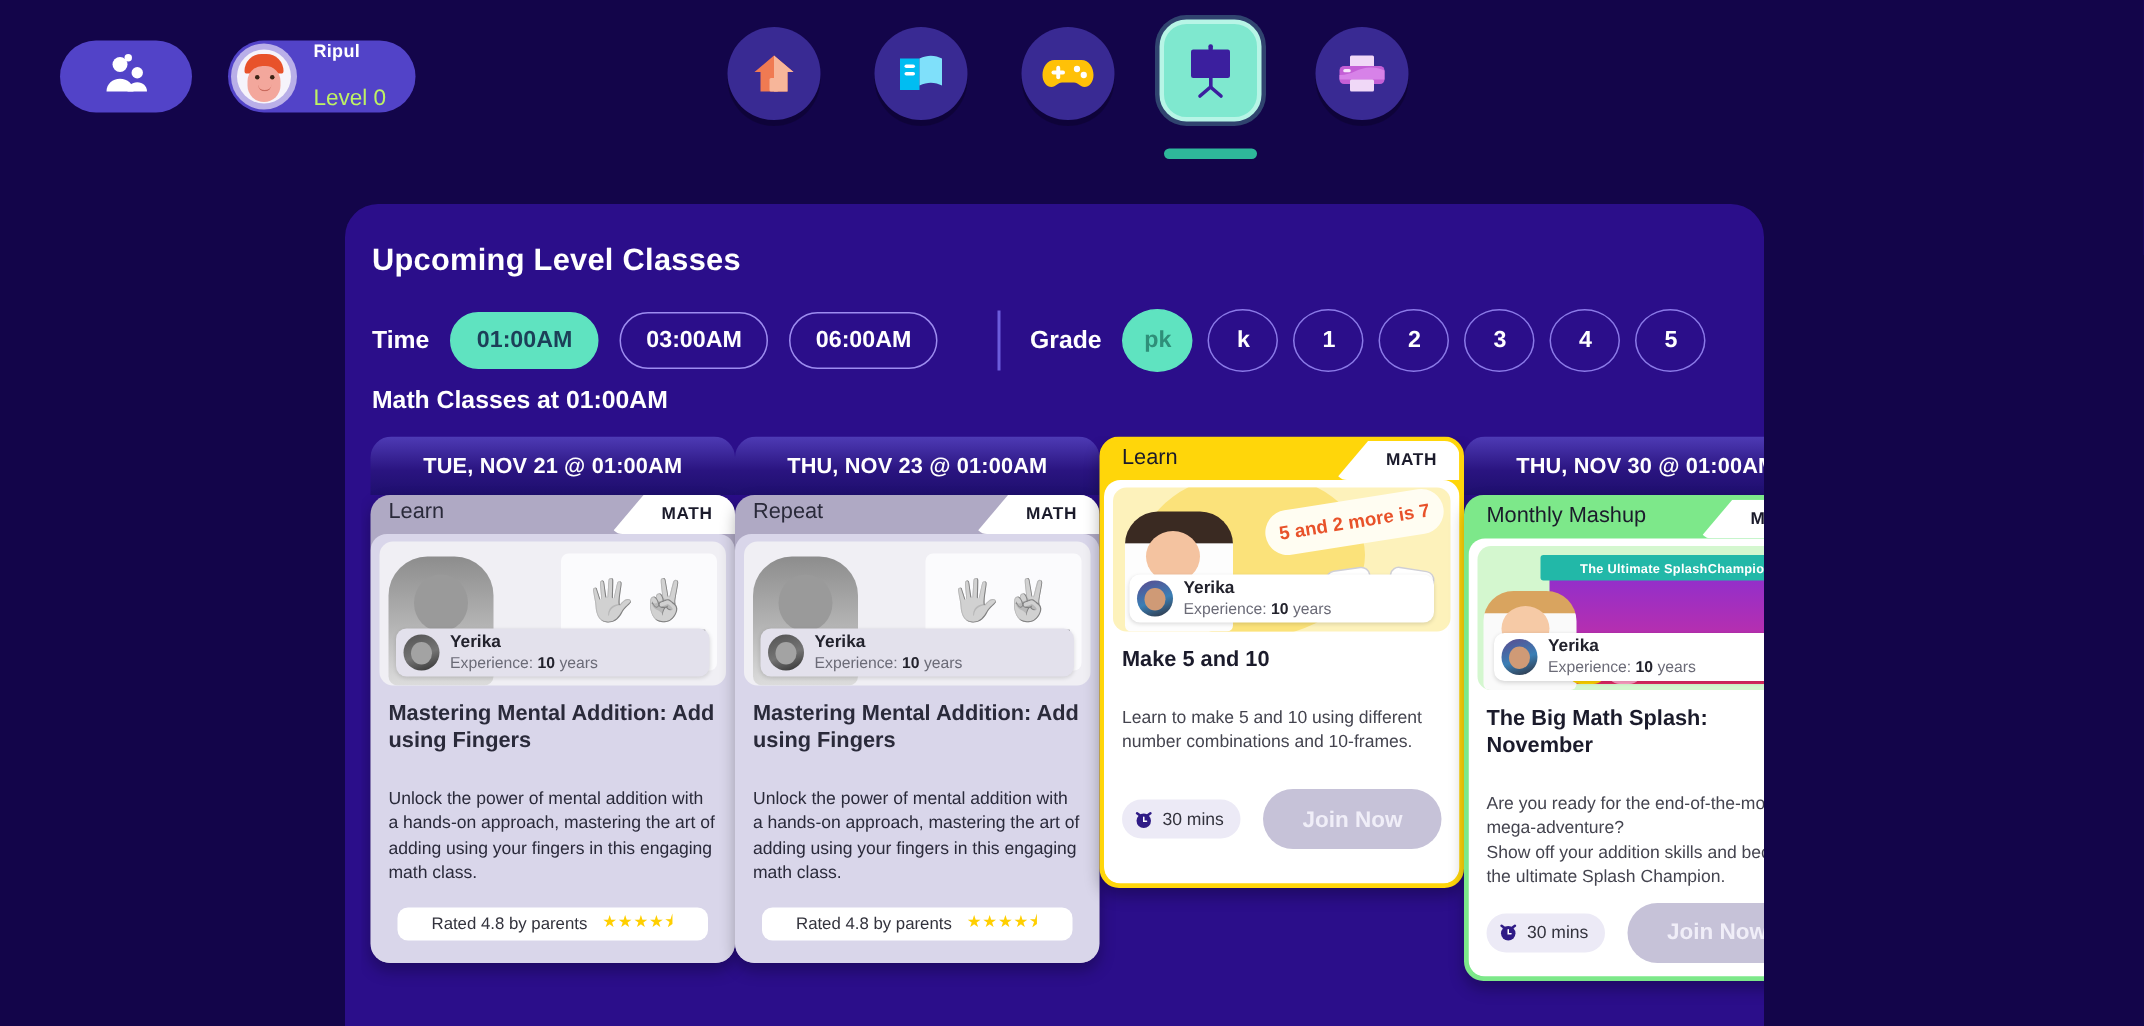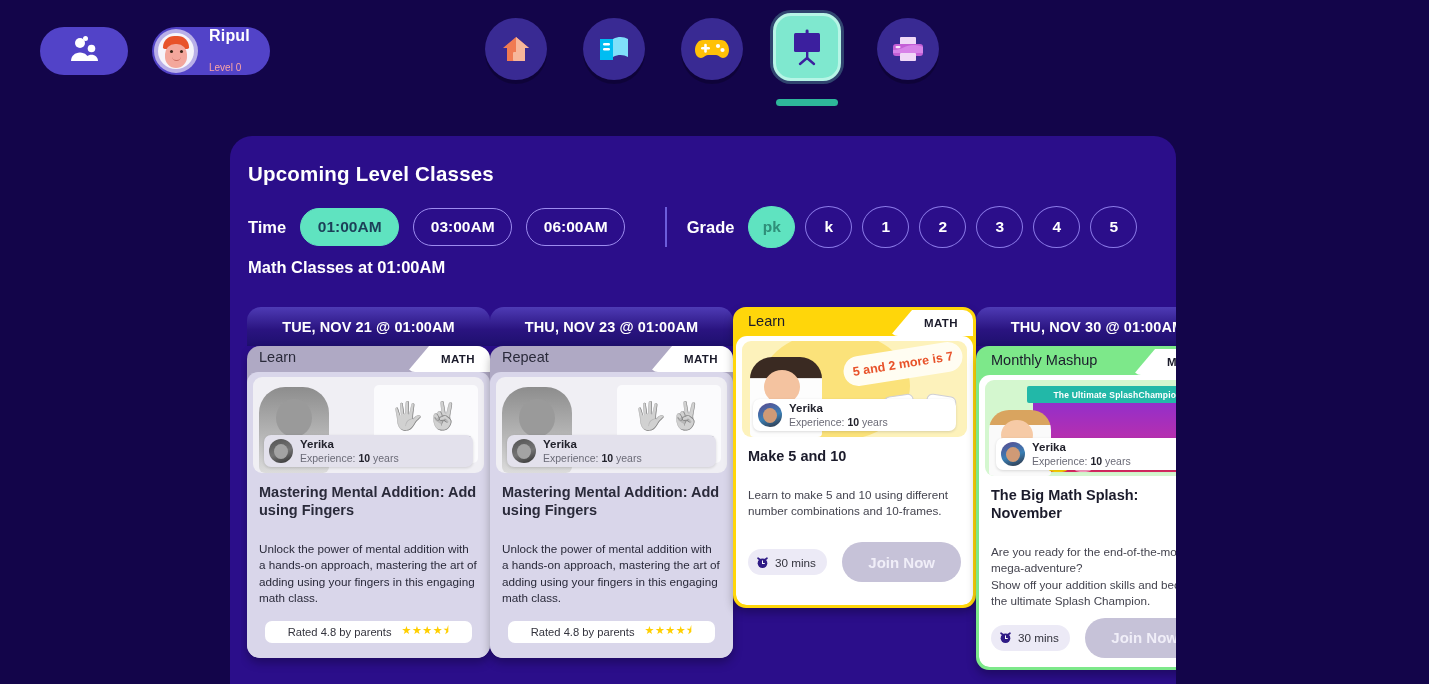--- a/index.html
+++ b/index.html
@@ -49,22 +49,22 @@
   .avatar-eye {
     position: absolute; top: 17px; width: 3px; height: 3px; border-radius: 50%;
     background: #3a2415;
   }
   .avatar-eye.l { left: 12px; } .avatar-eye.r { left: 22px; }
   .avatar-mouth {
     position: absolute; left: 14px; top: 23px; width: 9px; height: 5px;
     border-bottom: 1.5px solid #c96a5d; border-radius: 0 0 9px 9px;
   }
   .profile-text { margin-left: 11px; line-height: 1.05; }
-  .profile-name { color: #ffffff; font-size: 16px; font-weight: bold; letter-spacing: .2px; }
-  .profile-level { color: #fca5a5; font-size: 10px; margin-top: 18px; }
+  .profile-name { color: #ffffff; font-size: 12px; font-weight: bold; letter-spacing: .2px; }
+  .profile-level { color: #bef264; font-size: 15px; margin-top: 18px; }
 
   .nav { position: absolute; left: 481px; top: 13px; width: 470px; height: 90px; }
   .nav-item {
     position: absolute; top: 5px; width: 62px; height: 62px; cursor: pointer;
   }
   .nav-circle {
     width: 62px; height: 62px; border-radius: 50%;
     background: #392a93; display: flex; align-items: center; justify-content: center;
     box-shadow: 0 4px 0 rgba(0,0,0,.22);
   }
@@ -117,21 +117,21 @@
   }
   .grade-pill.sel { background: #5fe3c0; border-color: #5fe3c0; color: #2f8f79; }
 
   .subtitle {
     position: absolute; left: 18px; top: 122px;
     color: #ffffff; font-size: 16.5px; font-weight: bold;
   }
 
   
   .cards { position: absolute; left: 11px; top: 155px; width: 935px; height: 400px; overflow: hidden; }
-  .card-wrap { position: absolute; top: 16px; width: 243px; }
+  .card-wrap { position: absolute; top: 0; width: 243px; }
   .card-date {
     height: 39px; border-radius: 14px 14px 0 0;
     display: flex; align-items: center; justify-content: center;
     color: #ffffff; font-size: 14.5px; font-weight: bold; letter-spacing: .1px;
     background: linear-gradient(180deg, #4e3bb5 0%, #2a1480 58%, #1e0f6e 100%);
   }
   .card {
     width: 100%; border-radius: 13px; overflow: hidden; position: relative;
     box-shadow: 0 5px 10px rgba(0,0,0,.28); cursor: pointer;
   }

